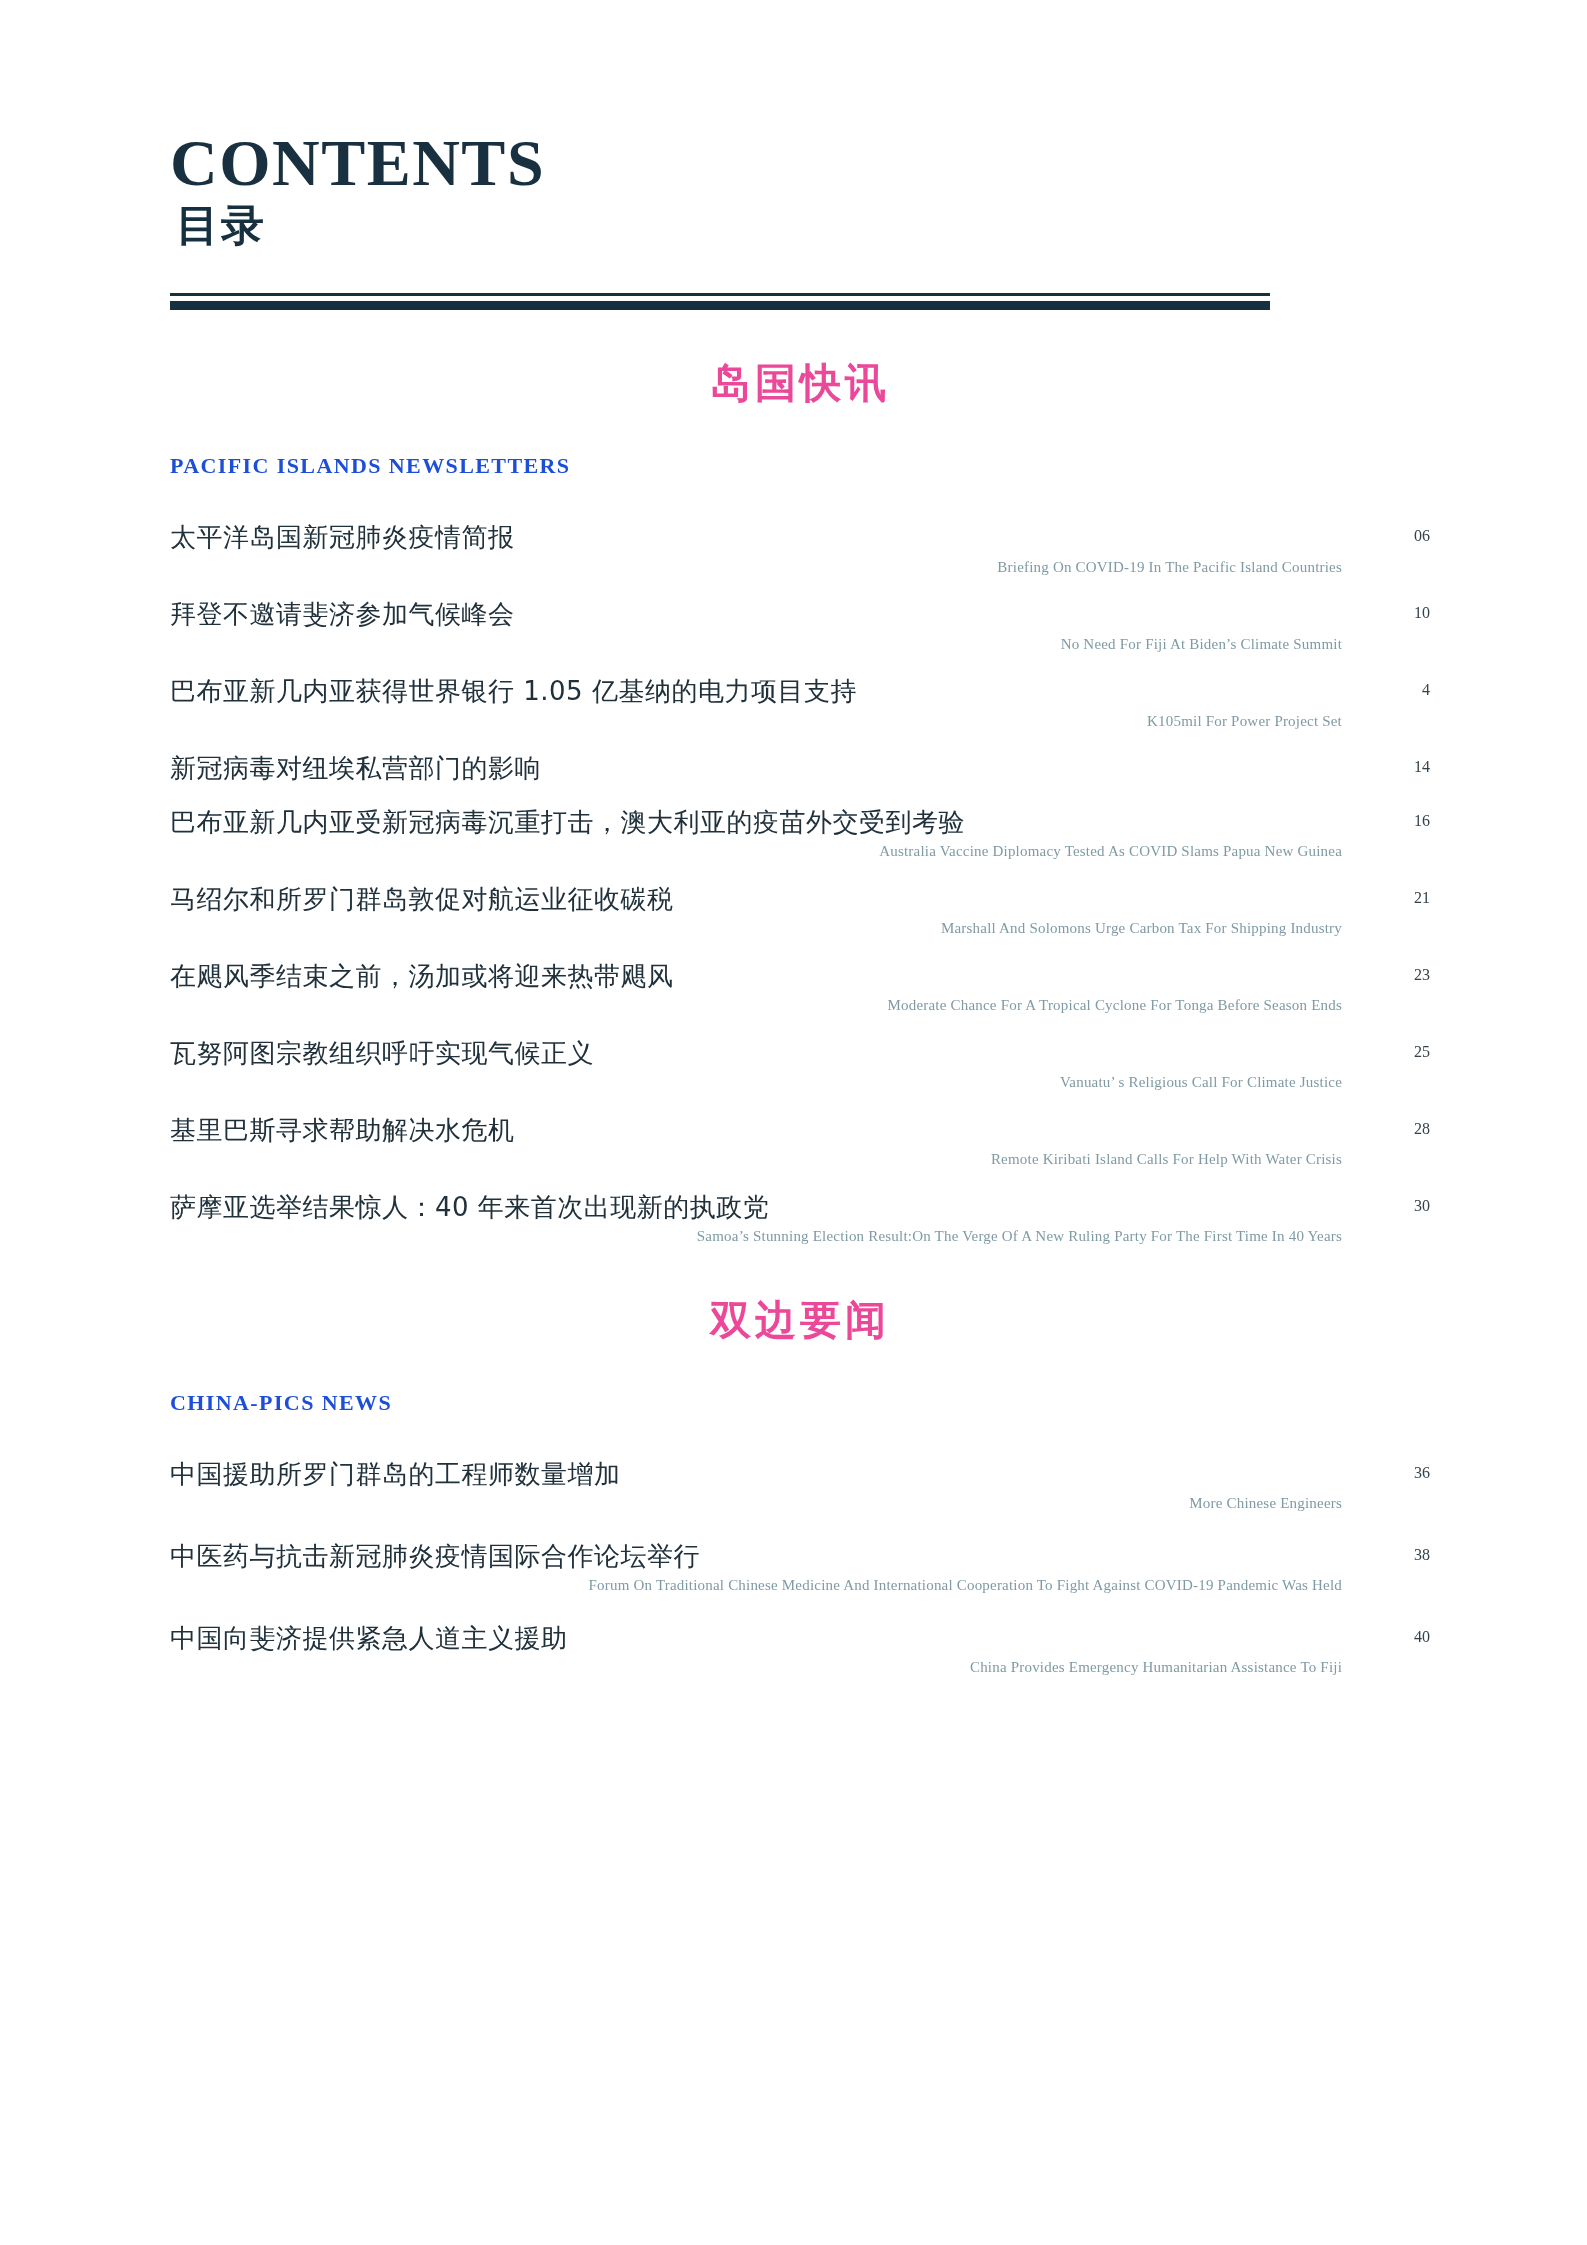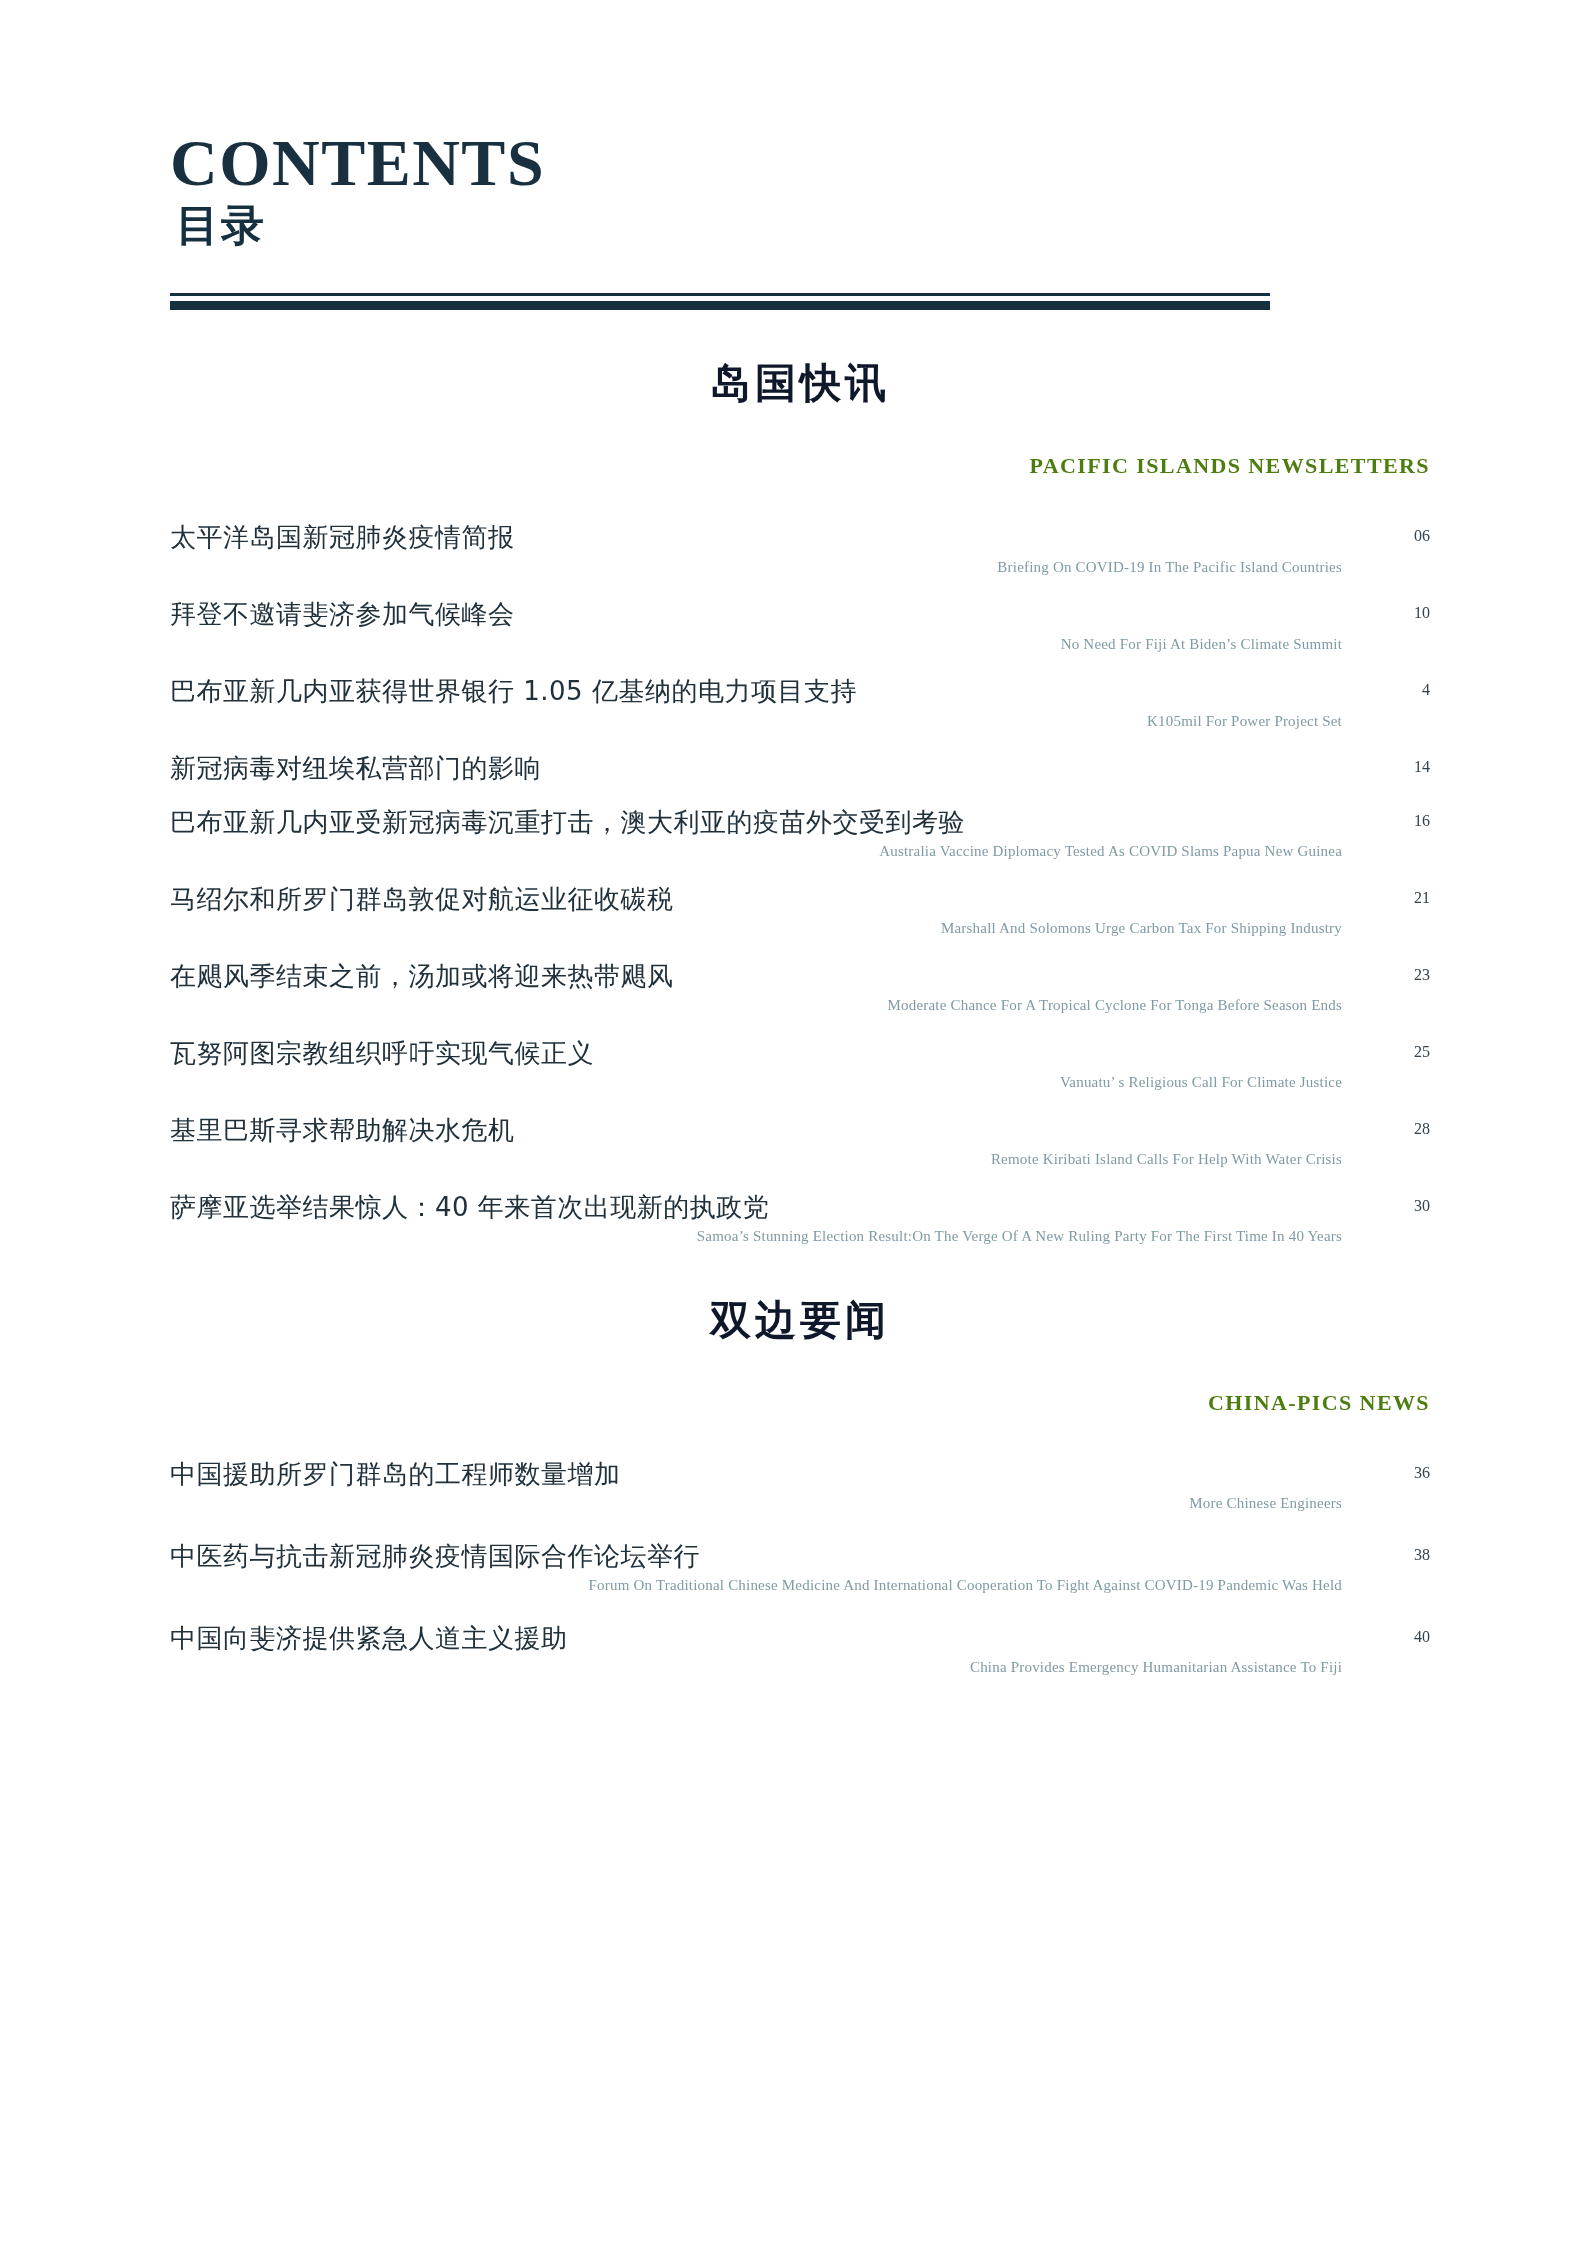--- a/index.html
+++ b/index.html
@@ -67,31 +67,31 @@
 
   
   .section {
     margin-top: 46px;
   }
   .section-zh {
     text-align: center;
     font-family: "DejaVu Sans", sans-serif;
     font-size: 41px;
     font-weight: bold;
-    color: #0f172a;
+    color: #ec4899;
     letter-spacing: 4px;
     margin-top: 30px;
   }
   .section-en {
-    text-align: right;
+    text-align: left;
     font-family: "Liberation Serif", serif;
     font-size: 22px;
     font-weight: bold;
     letter-spacing: 1.4px;
-    color: #4d7c0f;
+    color: #1d4ed8;
     margin-top: 42px;
   }
 
   .toc-list {
     margin-top: 42px;
   }
   .toc-row {
     display: flex;
     align-items: flex-start;
     justify-content: space-between;

